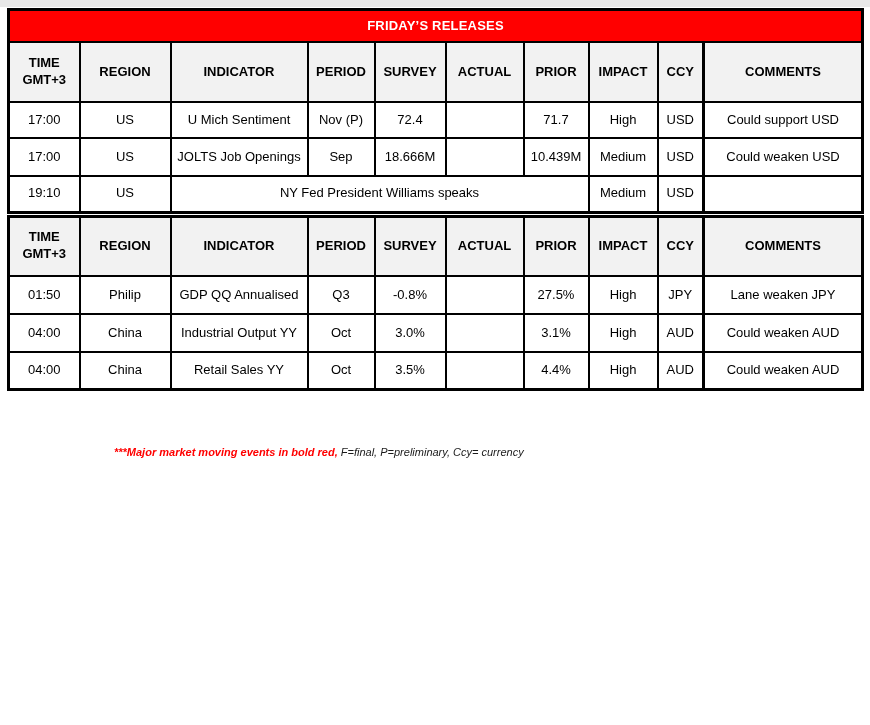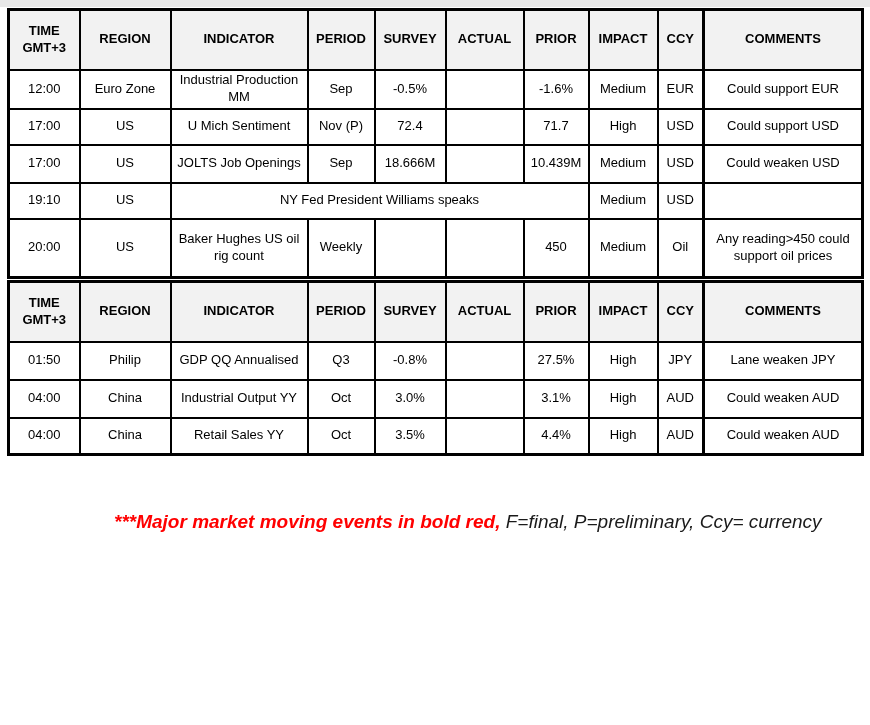--- a/index.html
+++ b/index.html
@@ -50,21 +50,21 @@
   tr.h43    { height: 39px; }
   tr.h40    { height: 36px; }
   tr.h42    { height: 38px; }
   tr.h63    { height: 59px; }
   tr.h41    { height: 37px; }
   .c-comments { border-left: 3px solid #000 !important; }
   .tbl2 { margin-top: 54px; }
   .footnote {
     margin-top: 55px;
     margin-left: 114px;
-    font-size: 19px;
+    font-size: 11px;
     font-style: italic;
     white-space: nowrap;
   }
   .footnote .fn-red {
     color: #ff0000;
     font-weight: bold;
   }
   .footnote .fn-black {
     color: #1a1a1a;
     font-weight: normal;
@@ -82,45 +82,36 @@
       <col style="width:137px">
       <col style="width:67px">
       <col style="width:71px">
     <col style="width:78px">
       <col style="width:65px">
       <col style="width:69px">
       <col style="width:46px">
       <col style="width:159px">
   </colgroup>
   <tbody>
+      <tr>
+    <td class="title-cell" colspan="10">FRIDAY’S RELEASES</td>
+  </tr>
   <tr class="hdr">
     <th>TIME
 GMT+3</th>
     <th>REGION</th>
     <th>INDICATOR</th>
     <th>PERIOD</th>
     <th>SURVEY</th>
     <th>ACTUAL</th>
     <th>PRIOR</th>
     <th>IMPACT</th>
     <th>CCY</th>
     <th class="c-comments">COMMENTS</th>
   </tr>
-  <tr class="h43">
-    <td>12:00</td>
-    <td>Euro Zone</td>
-    <td>Industrial Production MM</td>
-    <td>Sep</td>
-    <td>-0.5%</td>
-    <td></td>
-    <td>-1.6%</td>
-    <td>Medium</td>
-    <td>EUR</td>
-    <td class="c-comments">Could support EUR</td>
-  </tr>
   <tr class="h40">
     <td>17:00</td>
     <td>US</td>
     <td>U Mich Sentiment</td>
     <td>Nov (P)</td>
     <td>72.4</td>
     <td></td>
     <td>71.7</td>
     <td>High</td>
     <td>USD</td>
@@ -138,32 +129,20 @@
     <td>USD</td>
     <td class="c-comments">Could weaken USD</td>
   </tr>
   <tr class="h40">
     <td>19:10</td>
     <td>US</td>
     <td colspan="5">NY Fed President Williams speaks</td>
     <td>Medium</td>
     <td>USD</td>
     <td class="c-comments"></td>
-  </tr>
-  <tr class="h63">
-    <td>20:00</td>
-    <td>US</td>
-    <td>Baker Hughes US oil rig count</td>
-    <td>Weekly</td>
-    <td></td>
-    <td></td>
-    <td>450</td>
-    <td>Medium</td>
-    <td>Oil</td>
-    <td class="c-comments">Any reading&gt;450 could support oil prices</td>
   </tr>
 </tbody>
   </table>
 
 <table class="releases tbl2">
   <colgroup>
     <col style="width:71px">
       <col style="width:91px">
       <col style="width:137px">
       <col style="width:67px">

